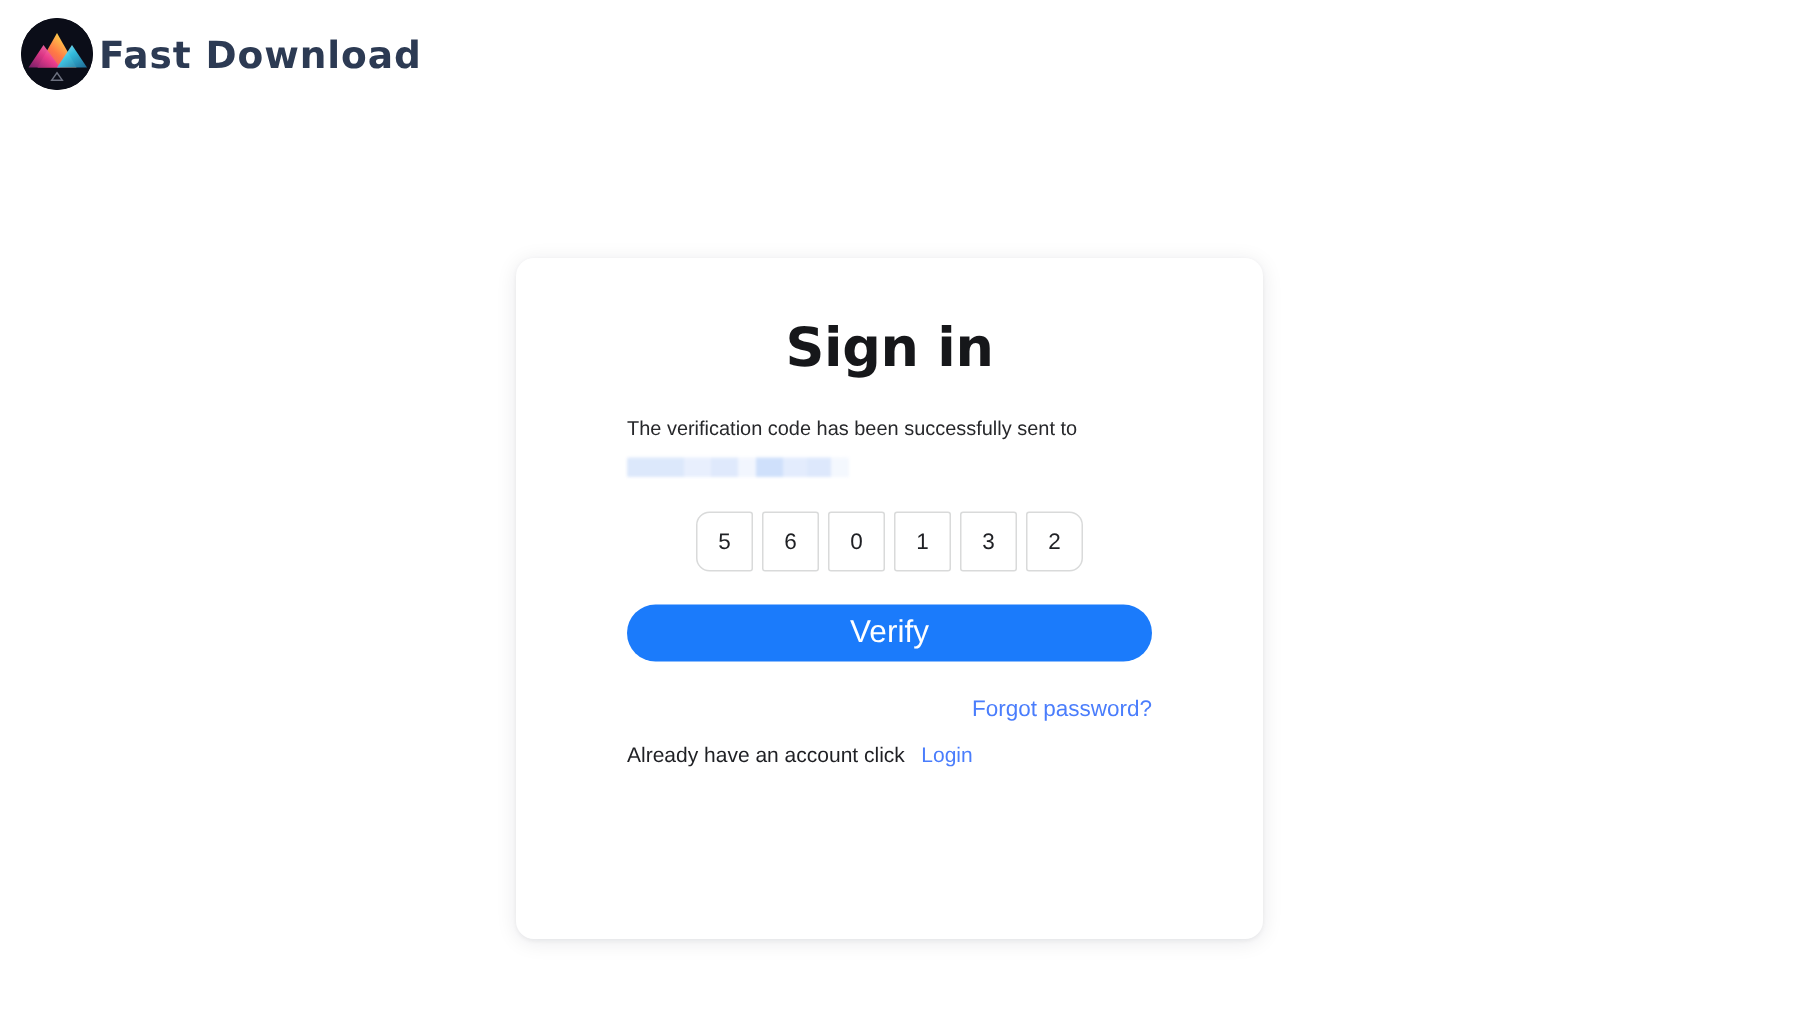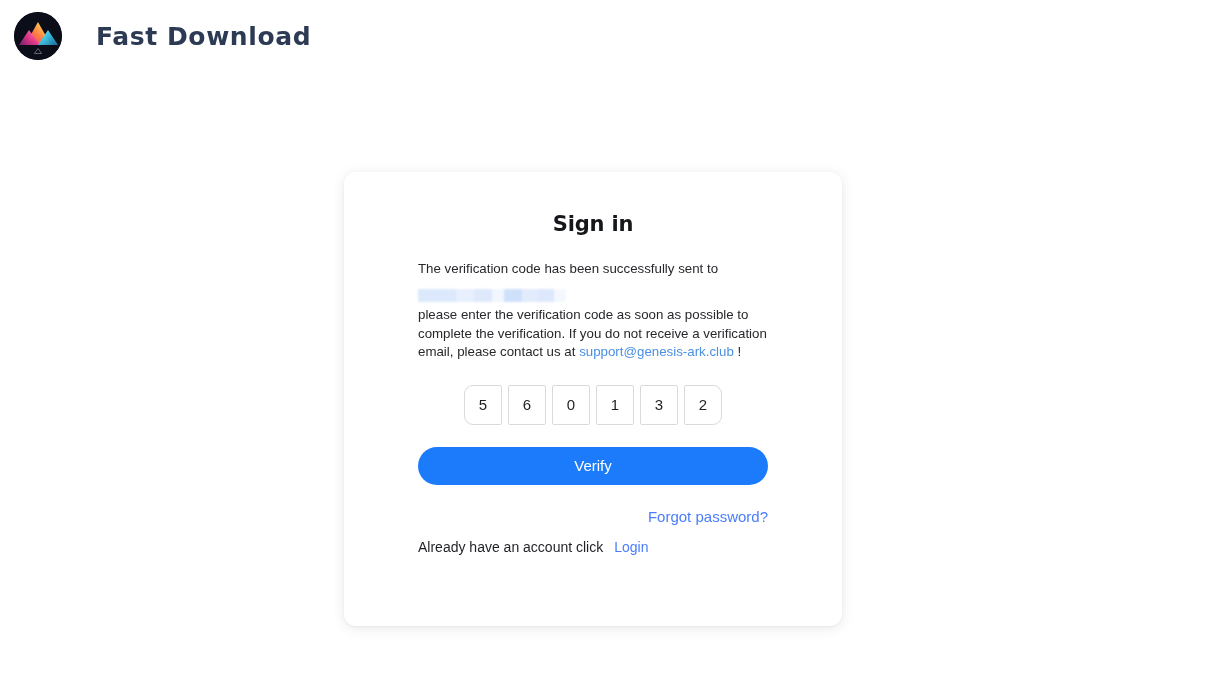--- a/index.html
+++ b/index.html
@@ -17,21 +17,21 @@
     -webkit-font-smoothing: antialiased;
   }
 
   
   .brand {
     position: absolute;
     left: 14px;
     top: 12px;
     display: flex;
     align-items: center;
-    gap: 34px;
+    gap: 4px;
   }
   .brand-logo {
     width: 48px;
     height: 48px;
     border-radius: 50%;
     background: radial-gradient(circle at 50% 42%, #14182a 0%, #0b0d18 58%, #06070d 100%);
     position: relative;
     overflow: hidden;
     flex: none;
   }
@@ -70,21 +70,21 @@
     left: 74px;
     top: 0;
     width: 350px;
   }
 
   .signin-title {
     margin: 0;
     padding-top: 41px;
     text-align: center;
     font-family: "DejaVu Sans", sans-serif;
-    font-size: 21px;
+    font-size: 36px;
     font-weight: bold;
     color: #16171a;
     letter-spacing: -0.2px;
     line-height: 1.1;
   }
 
   .blurb {
     margin-top: 24px;
     font-size: 13.3px;
     line-height: 18.7px;
@@ -151,21 +151,21 @@
 
   
   .btn {
     display: flex;
     align-items: center;
     justify-content: center;
     width: 350px;
     height: 38px;
     margin-top: 22px;
     border-radius: 19px;
-    font-size: 15px;
+    font-size: 21px;
     box-sizing: border-box;
     cursor: pointer;
     user-select: none;
   }
   .btn-primary {
     background: #1b7bfb;
     color: #ffffff;
     border: none;
   }
   .btn-secondary {
@@ -231,21 +231,20 @@
 </div>
 
 <div class="card">
   <div class="card-inner">
 
     <h1 class="signin-title">Sign in</h1>
 
     <div class="blurb">
       <p class="line-sent">The verification code has been successfully sent to</p>
       <span class="redacted-email"></span>
-      <p><span>please enter the verification code as soon as possible to complete the verification. If you do not receive a verification email, please contact us at </span><a class="link" href="#">support@genesis-ark.club</a><span> !</span></p>
     </div>
 
     <div class="code-row">
       <div class="code-box">5</div>
       <div class="code-box">6</div>
       <div class="code-box">0</div>
       <div class="code-box">1</div>
       <div class="code-box">3</div>
       <div class="code-box">2</div>
     </div>

